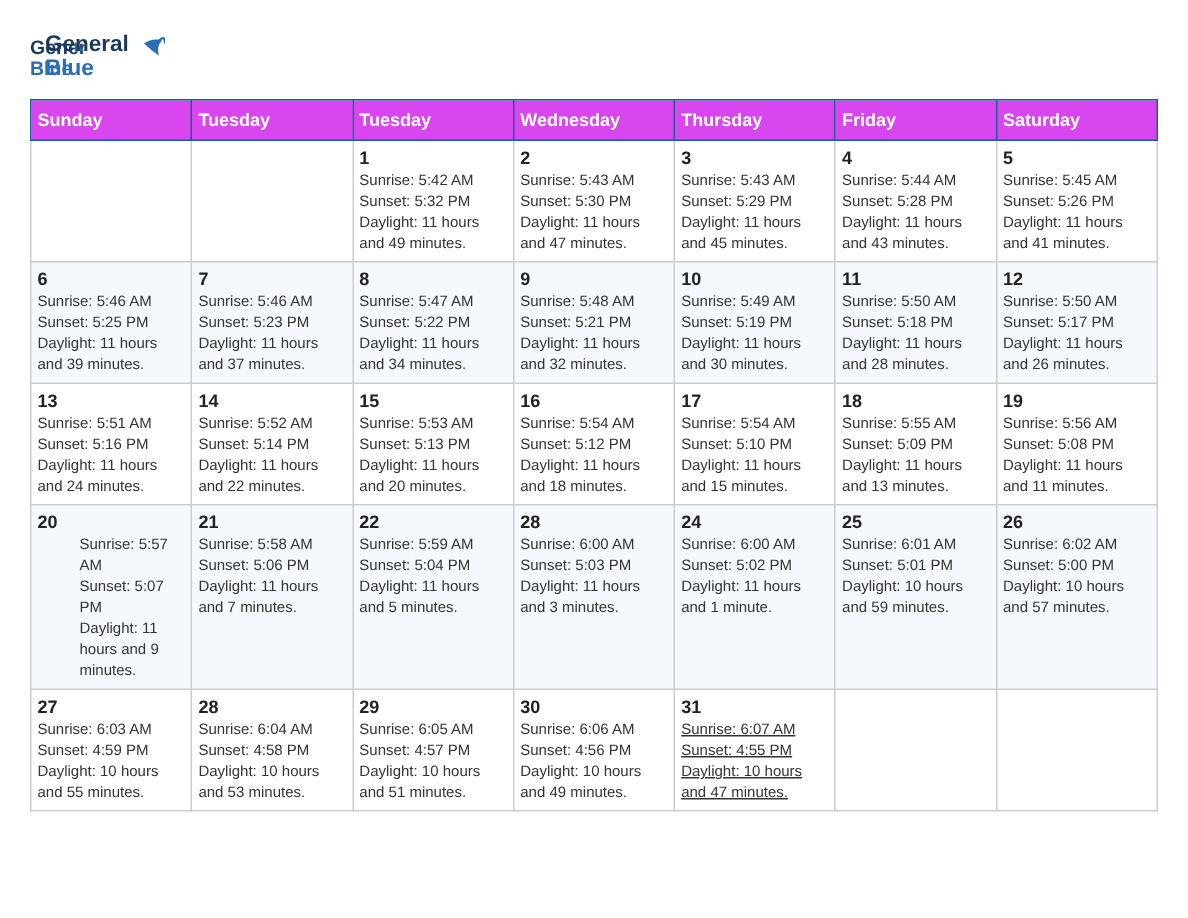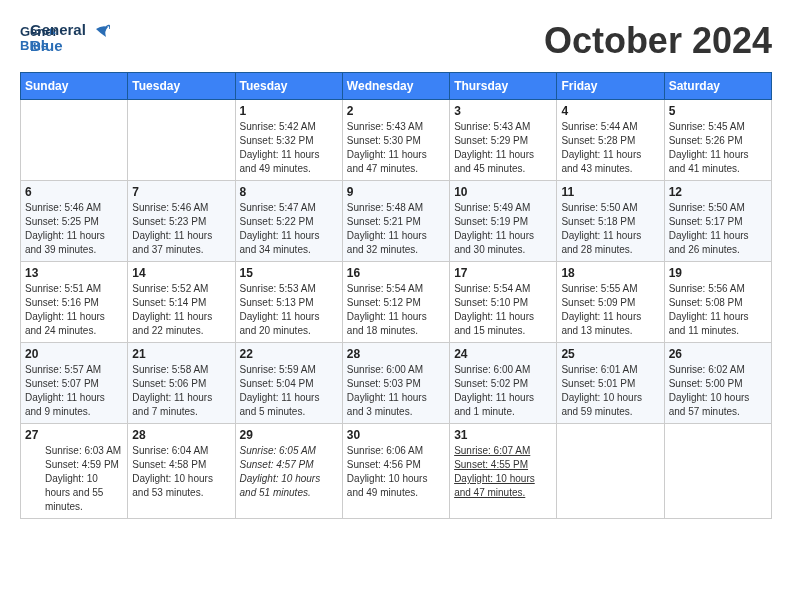--- a/index.html
+++ b/index.html
@@ -36,21 +36,21 @@
     .location-title {
       font-size: 16px;
       color: #555;
     }
     table {
       width: 100%;
       border-collapse: collapse;
       font-size: 11px;
     }
     thead tr th {
-      background-color: #3b82f6;
+      background-color: #d946ef;
       color: #fff;
       padding: 6px 4px;
       text-align: left;
       font-size: 12px;
       border: 1px solid #1a5a9a;
     }
     tbody tr td {
       border: 1px solid #ccc;
       vertical-align: top;
       padding: 4px;
@@ -91,21 +91,20 @@
     <div style="display:flex;flex-direction:column;margin-left:-30px;">
       <span style="font-size:15px;font-weight:bold;color:#1a3a5c;line-height:1.1">General</span>
       <span style="font-size:15px;font-weight:bold;color:#2a6db5;line-height:1.1">Blue</span>
     </div>
     <svg width="22" height="22" viewBox="0 0 22 22" style="margin-left:2px;margin-top:-8px;">
       <path d="M8,6 Q14,2 20,4 Q16,8 18,14 Q12,10 8,6Z" fill="#2a6db5"></path>
       <path d="M18,4 Q22,0 22,6" fill="none" stroke="#2a6db5" stroke-width="1.5"></path>
     </svg>
   </div>
   <div class="title-area">
-    <div class="month-title">October 2024</div>
   </div>
 </div>
 
 <table>
   <thead>
     <tr>
     <th>Sunday</th>
         <th>Tuesday</th>
         <th>Tuesday</th>
         <th>Wednesday</th>
@@ -233,21 +232,21 @@
         <td>
           <div class="day-number">19</div>
           <div class="day-detail" style="white-space: pre-line;">Sunrise: 5:56 AM
 Sunset: 5:08 PM
 Daylight: 11 hours and 11 minutes.</div>
         </td>
       </tr>
       <tr>
         <td>
           <div class="day-number">20</div>
-          <div class="day-detail" style="white-space: pre-line;">Sunrise: 5:57 AM
+          <div class="day-detail" style="white-space: pre-line; margin-left: 28px;">Sunrise: 5:57 AM
 Sunset: 5:07 PM
 Daylight: 11 hours and 9 minutes.</div>
         </td>
         <td>
           <div class="day-number">21</div>
           <div class="day-detail" style="white-space: pre-line;">Sunrise: 5:58 AM
 Sunset: 5:06 PM
 Daylight: 11 hours and 7 minutes.</div>
         </td>
         <td>
@@ -277,33 +276,33 @@
         <td>
           <div class="day-number">26</div>
           <div class="day-detail" style="white-space: pre-line;">Sunrise: 6:02 AM
 Sunset: 5:00 PM
 Daylight: 10 hours and 57 minutes.</div>
         </td>
       </tr>
       <tr>
         <td>
           <div class="day-number">27</div>
-          <div class="day-detail" style="white-space: pre-line; margin-left: 20px;">Sunrise: 6:03 AM
+          <div class="day-detail" style="white-space: pre-line;">Sunrise: 6:03 AM
 Sunset: 4:59 PM
 Daylight: 10 hours and 55 minutes.</div>
         </td>
         <td>
           <div class="day-number">28</div>
           <div class="day-detail" style="white-space: pre-line;">Sunrise: 6:04 AM
 Sunset: 4:58 PM
 Daylight: 10 hours and 53 minutes.</div>
         </td>
         <td>
           <div class="day-number">29</div>
-          <div class="day-detail" style="white-space: pre-line; font-style: italic;">Sunrise: 6:05 AM
+          <div class="day-detail" style="white-space: pre-line;">Sunrise: 6:05 AM
 Sunset: 4:57 PM
 Daylight: 10 hours and 51 minutes.</div>
         </td>
         <td>
           <div class="day-number">30</div>
           <div class="day-detail" style="white-space: pre-line;">Sunrise: 6:06 AM
 Sunset: 4:56 PM
 Daylight: 10 hours and 49 minutes.</div>
         </td>
         <td>

